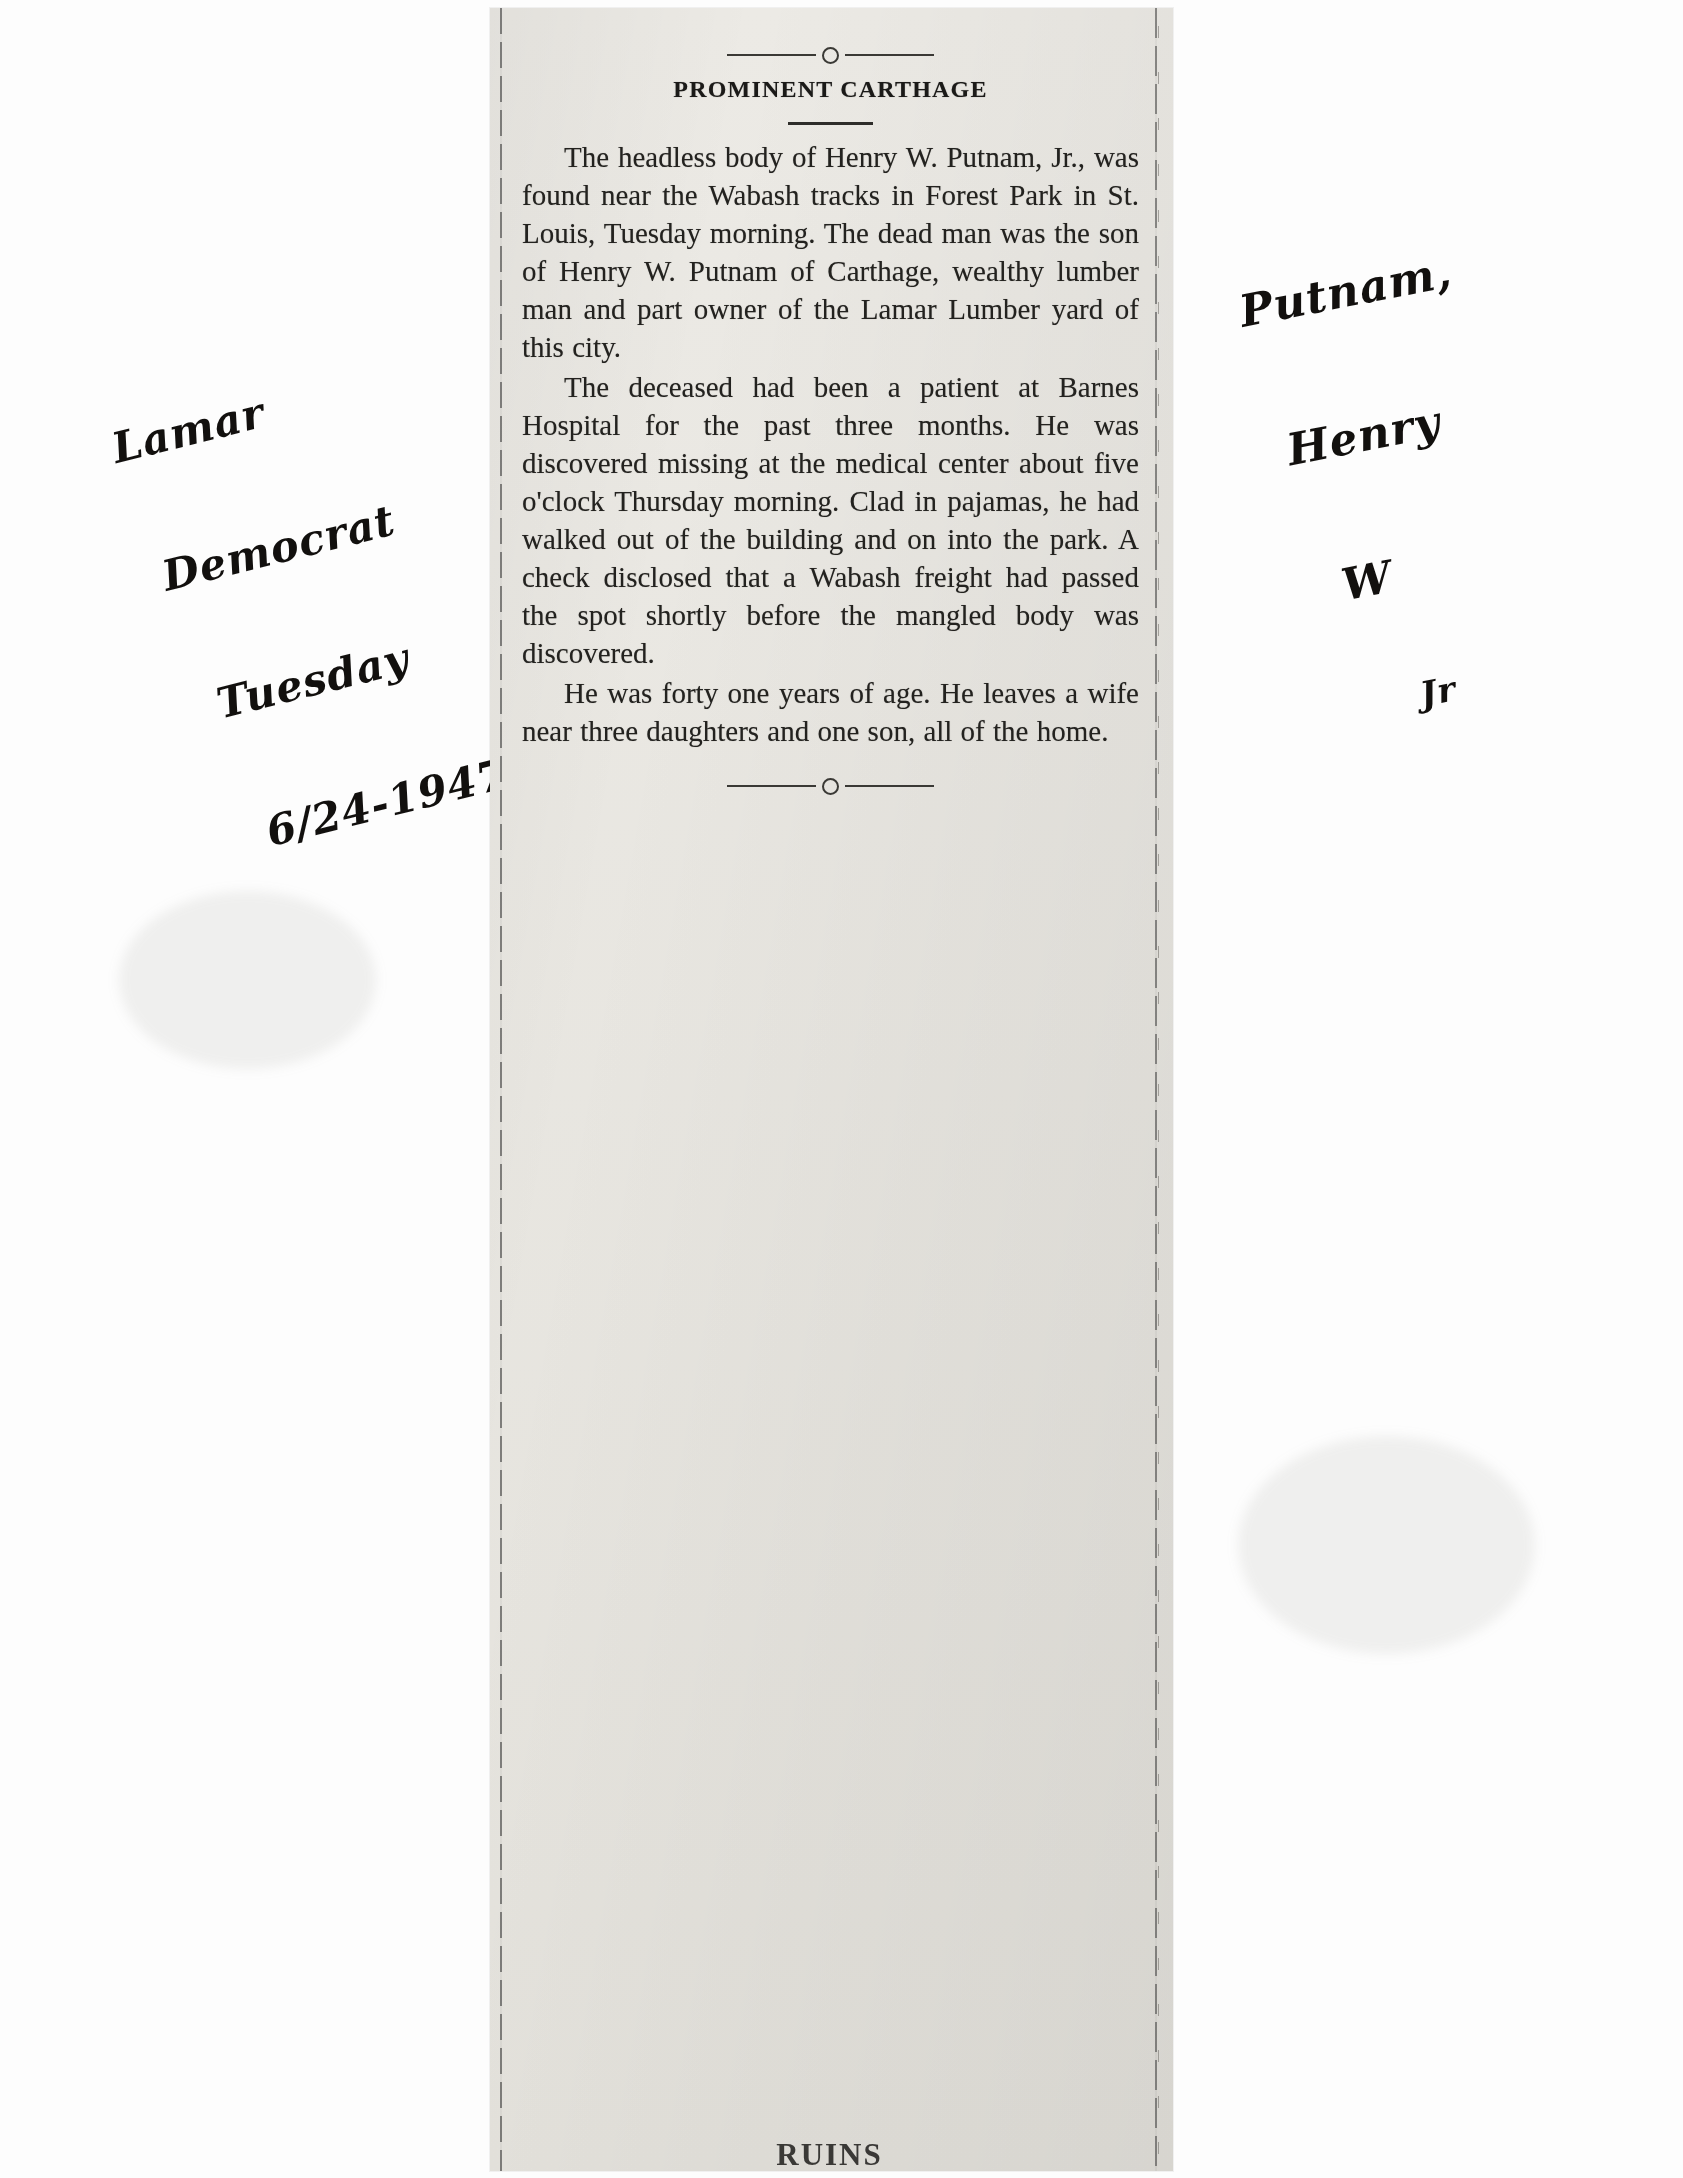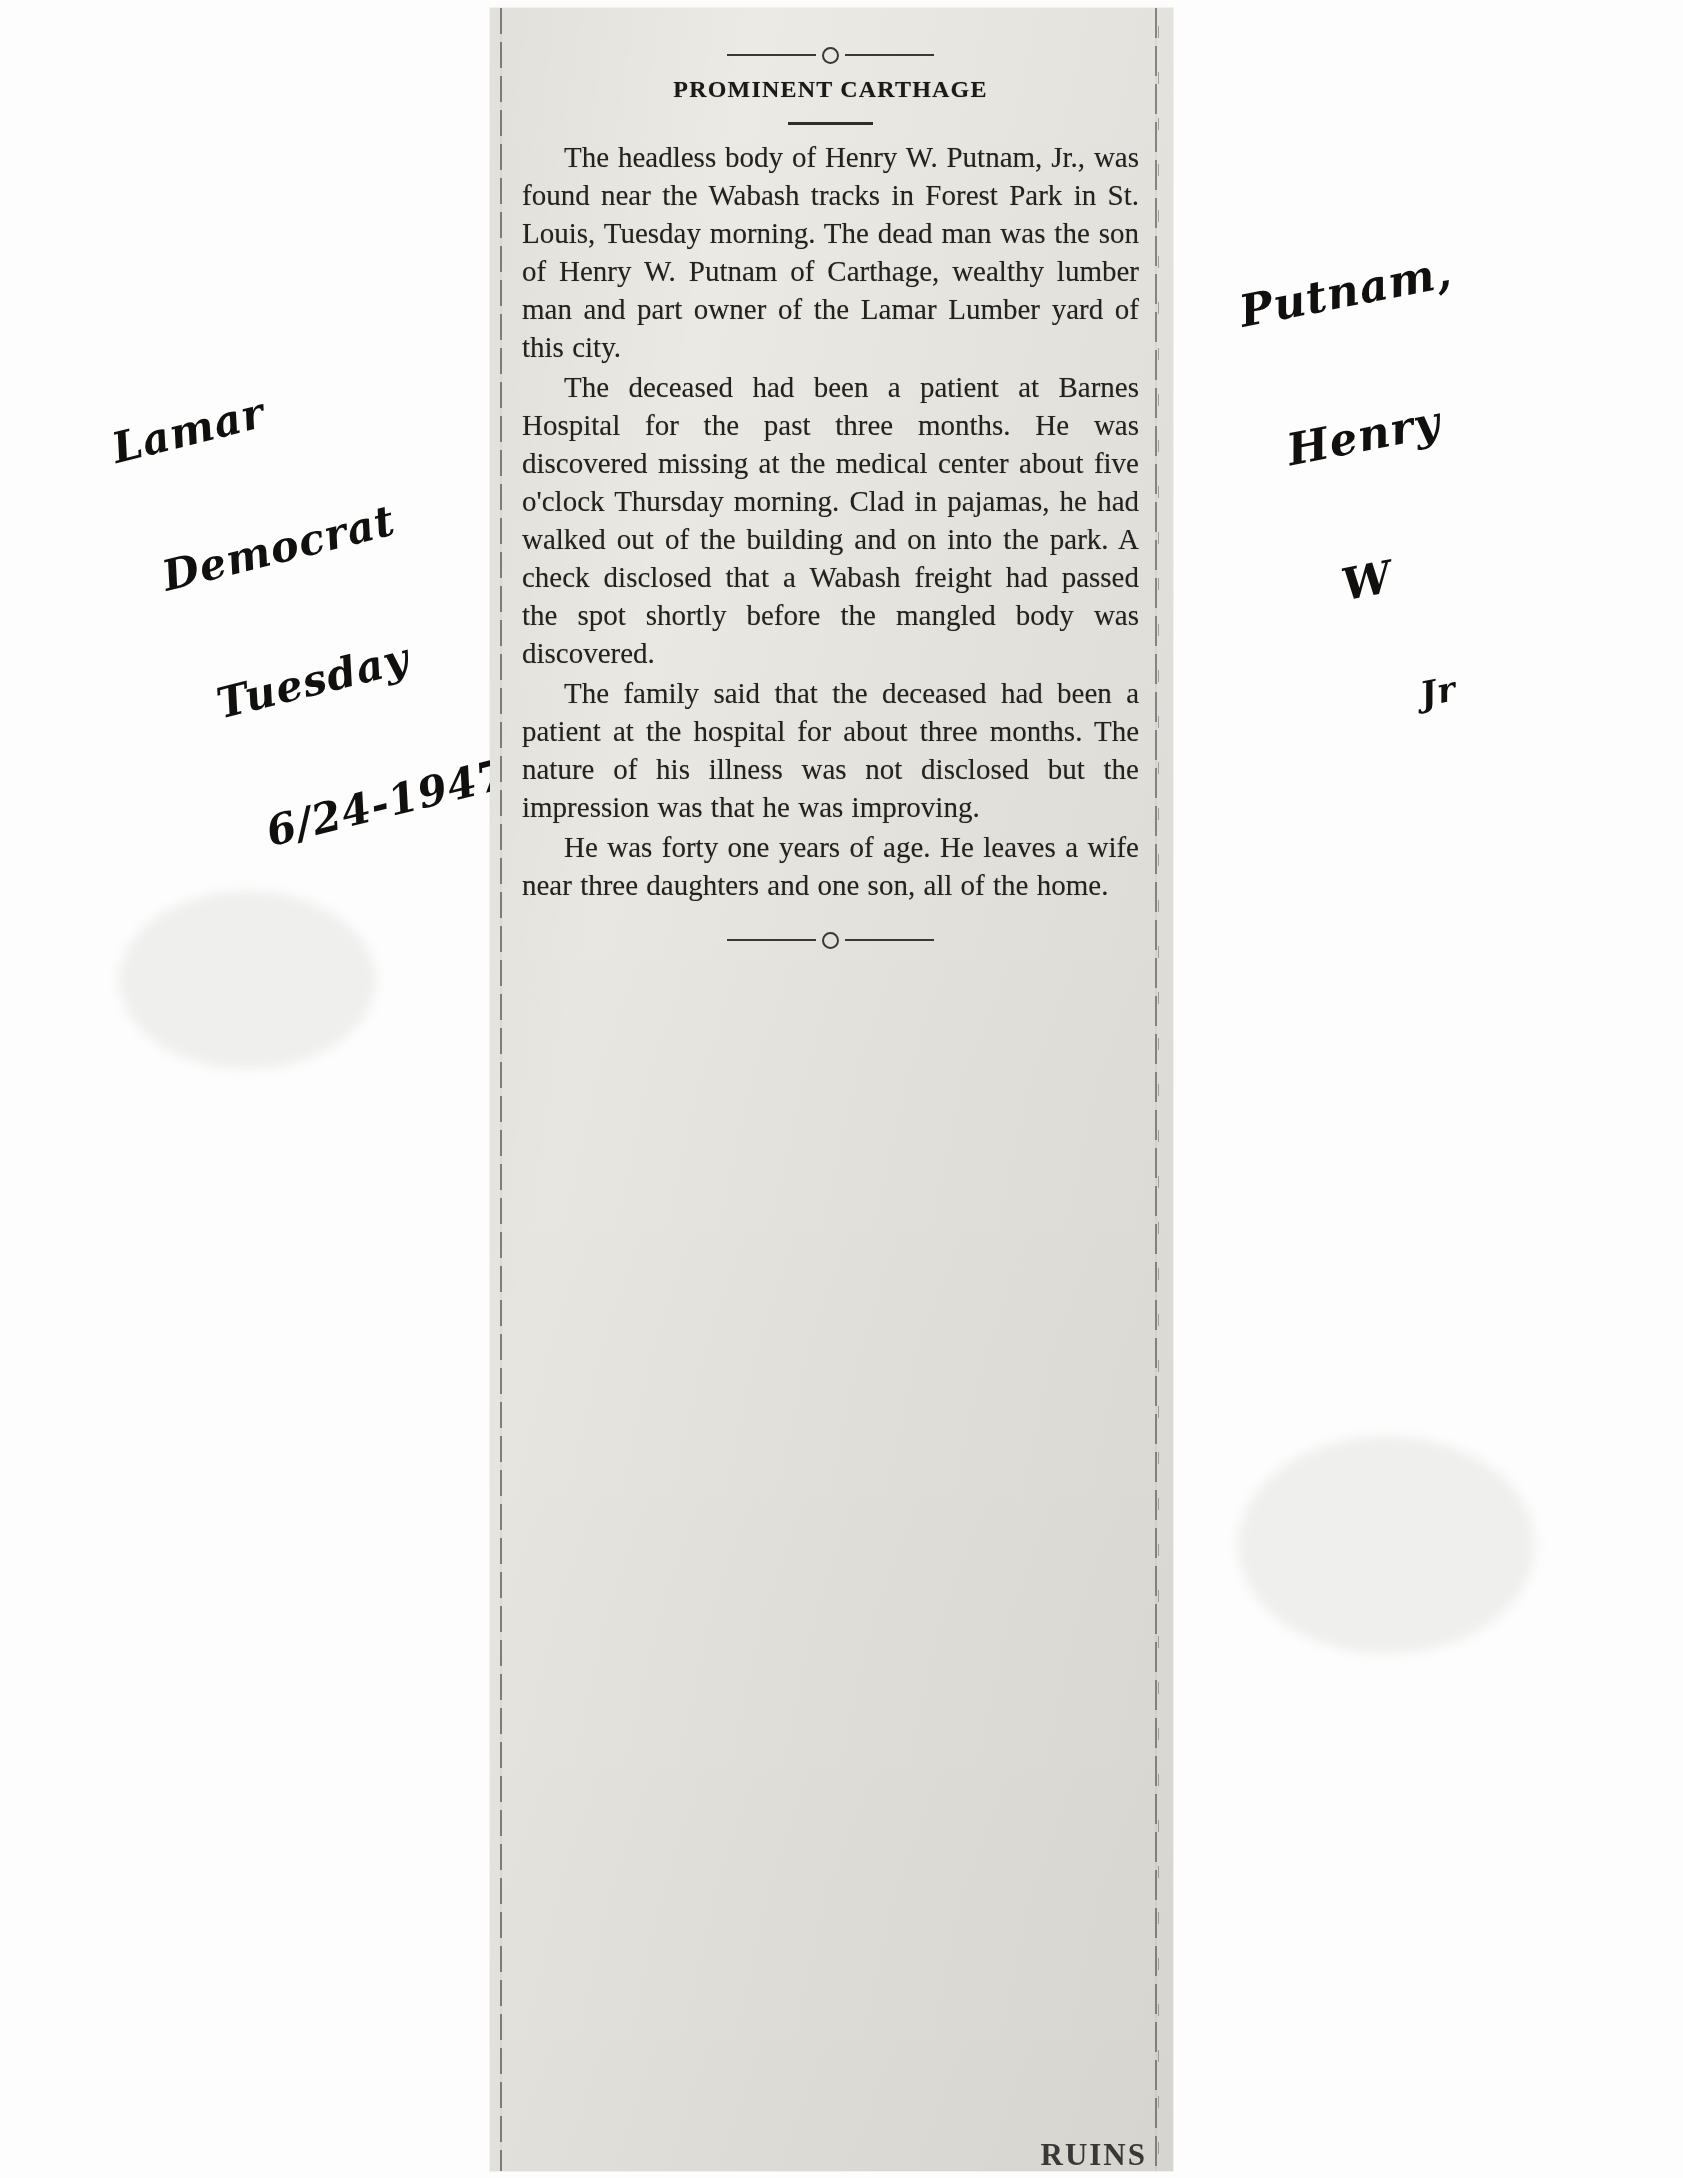--- a/index.html
+++ b/index.html
@@ -172,21 +172,21 @@
   .bottom-orn { margin-top: 22px; }
   .cut-line {
     position: absolute;
     left: 22px; right: 26px;
     bottom: 0;
     height: 34px;
     overflow: hidden;
     color: #1e1d1b;
     font-weight: bold;
     font-size: 31px;
-    text-align: right;
+    text-align: center;
     letter-spacing: 2px;
     opacity: .85;
   }
 
   
   .blotch {
     position: absolute;
     border-radius: 50%;
     background: rgba(120,116,110,.10);
     filter: blur(6px);
@@ -274,21 +274,20 @@
 
       <h1 class="headline">
         <span>PROMINENT CARTHAGE</span>
       </h1>
 
       <div class="short-rule"></div>
 
       <div class="body-text">
         <p>The headless body of Henry W. Putnam, Jr., was found near the Wabash tracks in Forest Park in St. Louis, Tuesday morning. The dead man was the son of Henry W. Putnam of Carthage, wealthy lumber man and part owner of the Lamar Lumber yard of this city.</p>
         <p>The deceased had been a patient at Barnes Hospital for the past three months. He was discovered missing at the medical center about five o'clock Thursday morning. Clad in pajamas, he had walked out of the building and on into the park. A check disclosed that a Wabash freight had passed the spot shortly before the mangled body was discovered.</p>
-        <p>The family said that the deceased had been a patient at the hospital for about three months. The nature of his illness was not disclosed but the impression was that he was improving.</p>
         <p>He was forty one years of age. He leaves a wife near three daughters and one son, all of the home.</p>
       </div>
 
       <div class="rule-orn bottom-orn">
         <span class="line"></span><span class="dot"></span><span class="line"></span>
       </div>
     </div>
 
     <div class="cut-line">RUINS</div>
   </div>

